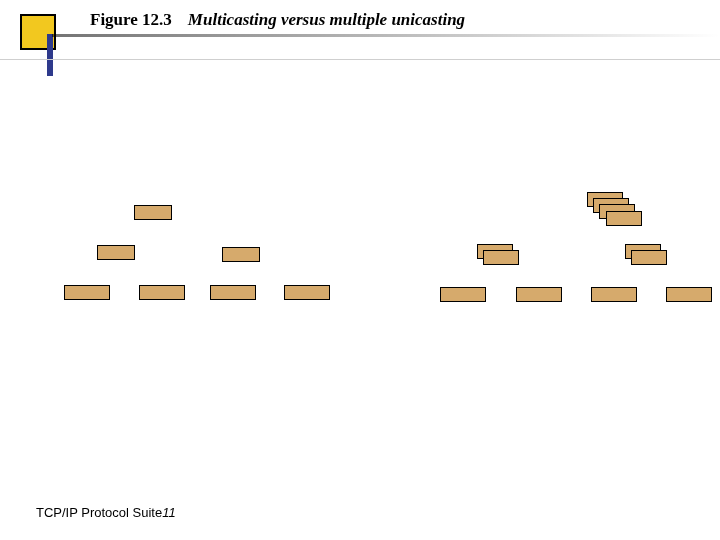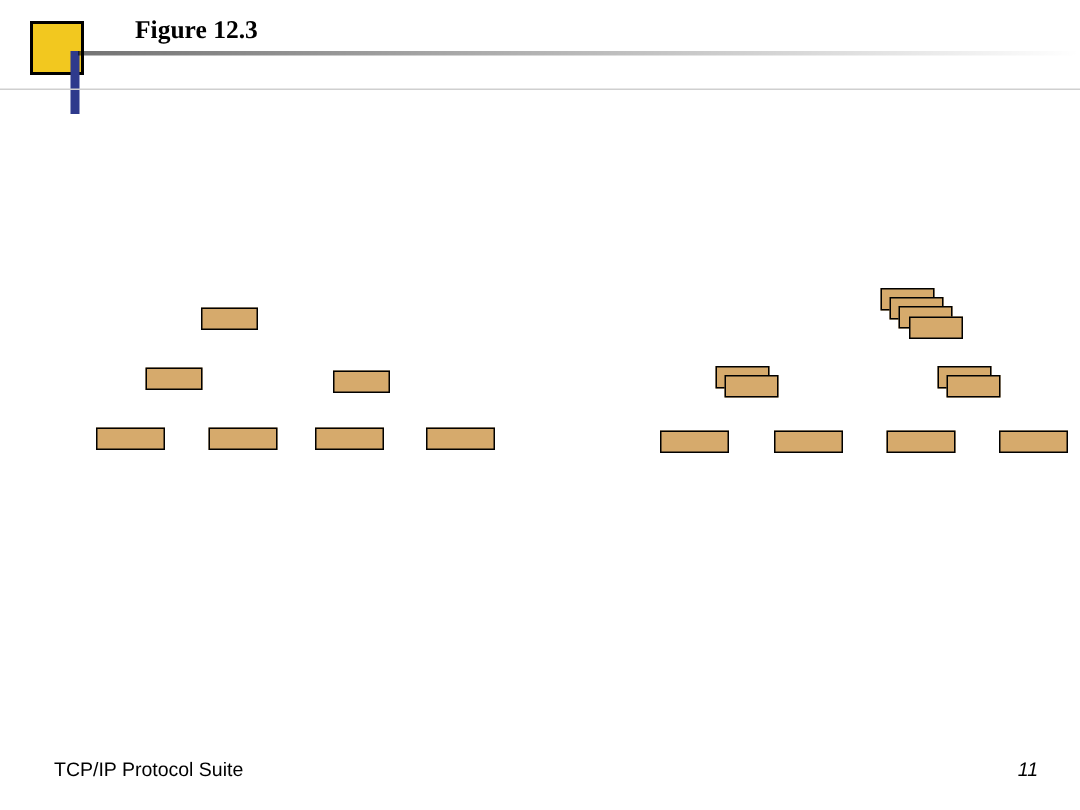--- a/index.html
+++ b/index.html
@@ -63,21 +63,20 @@
       position: absolute;
       height: 15px;
       border: 1px solid #000;
     }
     .footer {
       position: absolute;
       bottom: 20px;
       left: 36px;
       right: 28px;
       display: flex;
-      justify-content: space-between;
       align-items: baseline;
     }
     .footer-left {
       font-family: Arial, sans-serif;
       font-size: 13px;
       color: #000;
     }
     .footer-right {
       font-family: Arial, sans-serif;
       font-size: 13px;
@@ -88,20 +87,21 @@
 </head>
 <body>
 
 <div class="accent-square" style="left:20px;top:14px;background:#f2c81f;"></div>
 <div class="side-bar" style="background:#2e3a8c;"></div>
 <div class="top-rule-gradient"></div>
 <div class="mid-rule"></div>
 
 <div class="title-row">
   <span class="fig-label">Figure 12.3</span>
+  <span class="fig-title">Multicasting versus multiple unicasting</span>
 </div>
 
 <div id="nodes-layer">
     <div class="node" style="left: 134px; top: 205px; width: 38px; background: rgb(214, 170, 108); border-color: rgb(0, 0, 0);"></div>
     <div class="node" style="left: 97px; top: 245px; width: 38px; background: rgb(214, 170, 108); border-color: rgb(0, 0, 0);"></div>
     <div class="node" style="left: 222px; top: 247px; width: 38px; background: rgb(214, 170, 108); border-color: rgb(0, 0, 0);"></div>
     <div class="node" style="left: 64px; top: 285px; width: 46px; background: rgb(214, 170, 108); border-color: rgb(0, 0, 0);"></div>
     <div class="node" style="left: 139px; top: 285px; width: 46px; background: rgb(214, 170, 108); border-color: rgb(0, 0, 0);"></div>
     <div class="node" style="left: 210px; top: 285px; width: 46px; background: rgb(214, 170, 108); border-color: rgb(0, 0, 0);"></div>
     <div class="node" style="left: 284px; top: 285px; width: 46px; background: rgb(214, 170, 108); border-color: rgb(0, 0, 0);"></div>

